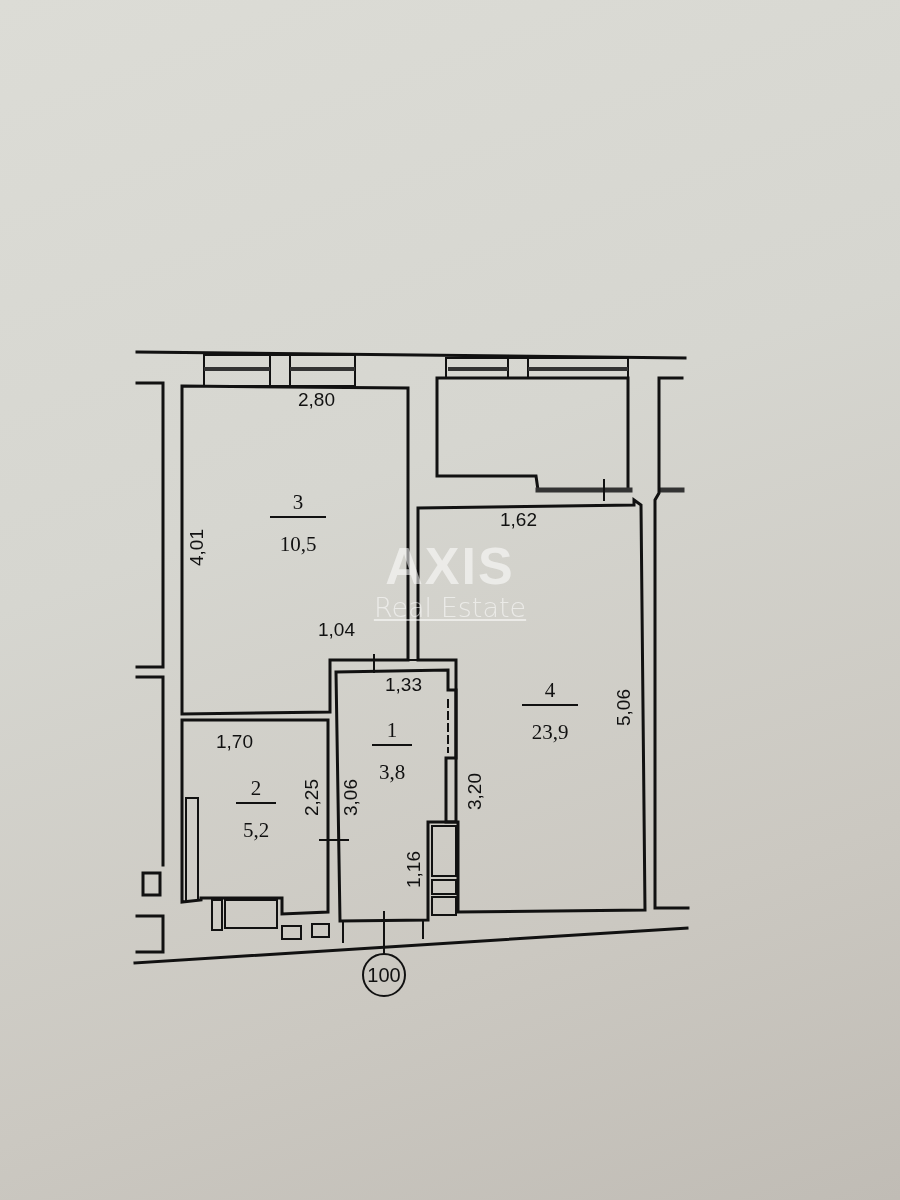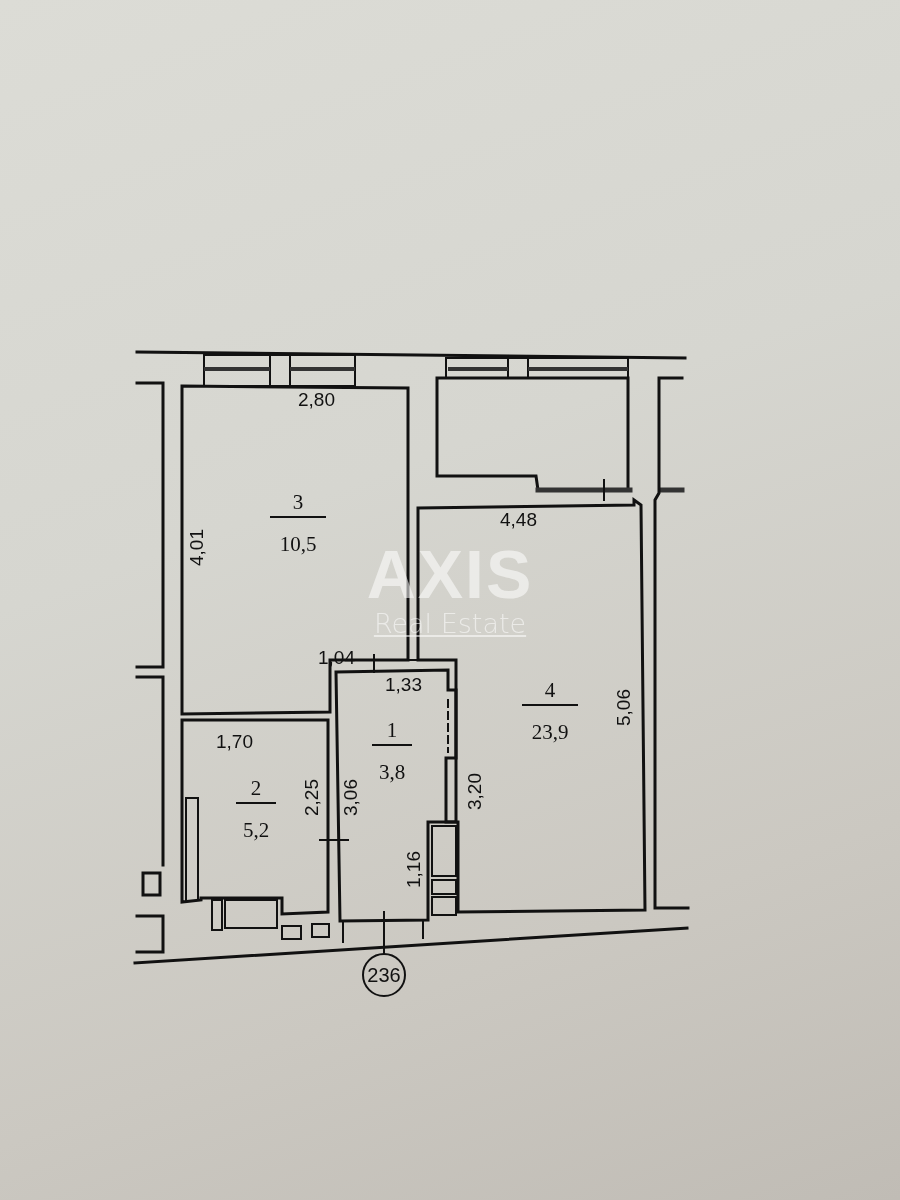--- a/index.html
+++ b/index.html
@@ -18,21 +18,21 @@
   .room-label {
     position: absolute; text-align: center; font-family: "Liberation Serif", serif;
     color: #111; font-size: 21px; line-height: 1;
   }
   .room-label .num { display: block; padding-bottom: 3px; }
   .room-label .area { display: block; border-top: 2px solid #111; padding-top: 16px; }
   .watermark {
     position: absolute; left: 340px; top: 540px; width: 220px; text-align: center;
     color: rgba(255,255,255,0.55); pointer-events: none;
   }
-  .watermark .brand { font-family: "Liberation Sans", sans-serif; font-weight: bold; font-size: 68px; letter-spacing: 2px; line-height: 1; display: block; }
+  .watermark .brand { font-family: "Liberation Sans", sans-serif; font-weight: bold; font-size: 52px; letter-spacing: 2px; line-height: 1; display: block; }
   .watermark .sub { font-family: "DejaVu Sans", sans-serif; font-size: 27px; font-weight: 300; display: block; margin-top: 0px; text-decoration: underline; }
   .axis-marker {
     position: absolute; left: 362px; top: 953px; width: 44px; height: 44px;
     border: 2px solid #111; border-radius: 50%; box-sizing: border-box;
     display: flex; align-items: center; justify-content: center;
     font-size: 20px; color: #111;
   }
 </style>
 </head>
 <body>
@@ -95,23 +95,23 @@
 
     <line x1="384" y1="912" x2="384" y2="953" stroke-width="2"></line>
 
     <line x1="374" y1="655" x2="374" y2="672" stroke-width="2"></line>
     <line x1="320" y1="840" x2="348" y2="840" stroke-width="2"></line>
   </g>
 </svg>
 
 <div class="lbl" style="left:272px; top:390px;margin-left:26px;">2,80</div>
 <div class="lbl rot" style="left:178px; top:538px;">4,01</div>
-<div class="lbl" style="left:500px; top:510px;">4,48</div>
+<div class="lbl" style="left:500px; top:510px;">1,62</div>
 <div class="lbl rot" style="left:605px; top:698px;">5,06</div>
-<div class="lbl" style="left:318px; top:648px;">1,04</div>
+<div class="lbl" style="left:318px; top:620px;">1,04</div>
 <div class="lbl" style="left:366px; top:675px;margin-left:19px;">1,33</div>
 <div class="lbl" style="left:216px; top:732px;">1,70</div>
 <div class="lbl rot" style="left:293px; top:788px;">2,25</div>
 <div class="lbl rot" style="left:332px; top:788px;">3,06</div>
 <div class="lbl rot" style="left:456px; top:782px;">3,20</div>
 <div class="lbl rot" style="left:395px; top:860px;">1,16</div>
 
 <div class="room-label" style="left:270px; top:492px; width:56px;">
   <span class="num">3</span>
   <span class="area">10,5</span>
@@ -122,18 +122,18 @@
 </div>
 <div class="room-label" style="left:372px; top:720px; width:40px;">
   <span class="num">1</span>
   <span class="area">3,8</span>
 </div>
 <div class="room-label" style="left:236px; top:778px; width:40px;">
   <span class="num">2</span>
   <span class="area">5,2</span>
 </div>
 
-<div class="axis-marker">236</div>
+<div class="axis-marker">100</div>
 
 <div class="watermark">
   <span class="brand">AXIS</span>
   <span class="sub">Real Estate</span>
 </div>
 
 </body></html>

